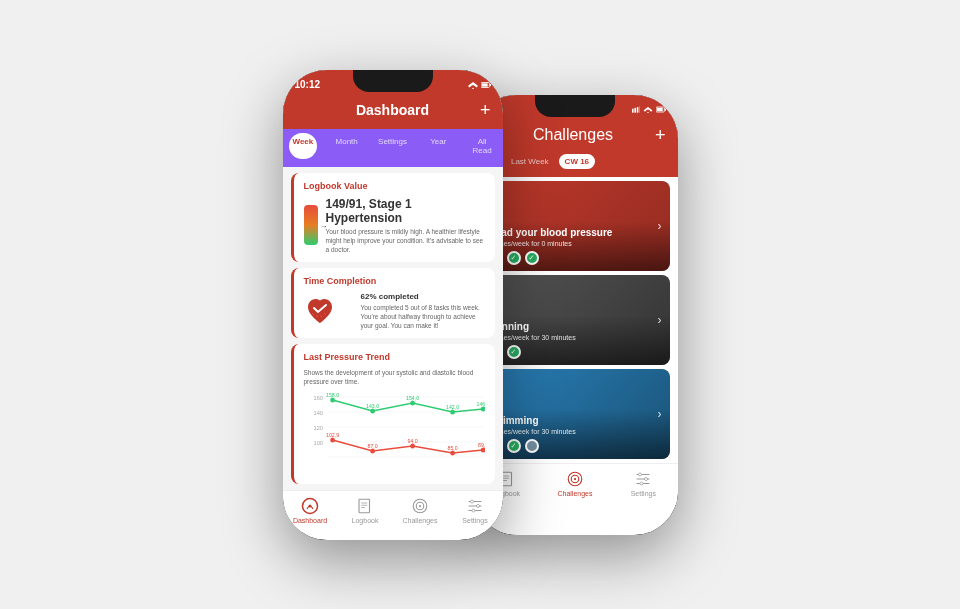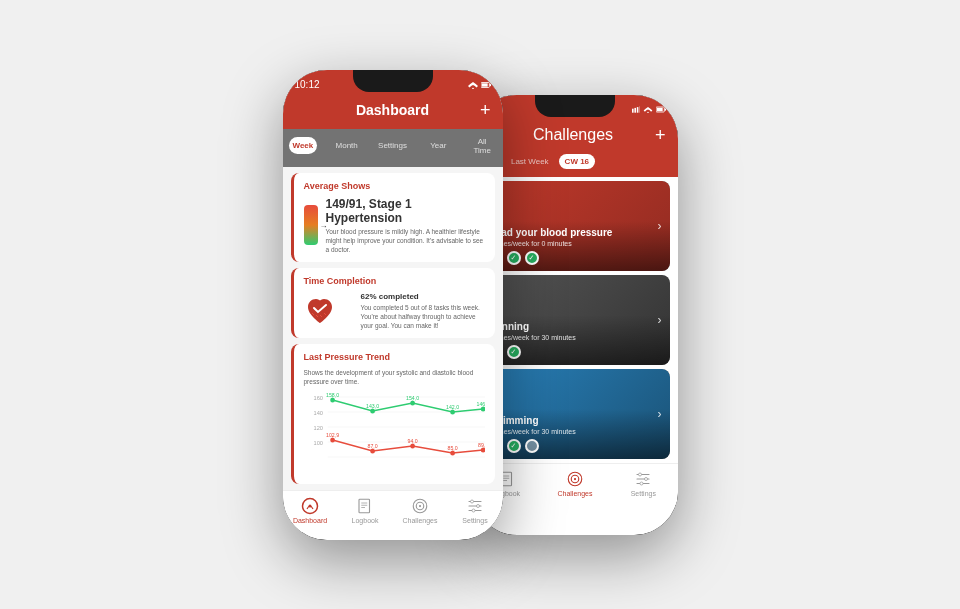--- a/index.html
+++ b/index.html
@@ -76,21 +76,21 @@
       display: flex;
       align-items: center;
       justify-content: space-between;
       padding: 0 12px;
       padding-top: 4px;
       font-size: 9px;
       color: white;
       font-weight: 600;
     }
 
-    .status-bar .time { font-size: 10px; font-weight: 400; }
+    .status-bar .time { font-size: 10px; font-weight: 700; }
     .status-icons { display: flex; gap: 3px; align-items: center; }
 
     
     .app-header {
       background: #c0392b;
       padding: 4px 12px 8px;
       display: flex;
       align-items: center;
       justify-content: space-between;
       color: white;
@@ -106,25 +106,24 @@
     .header-plus {
       font-size: 18px;
       font-weight: 300;
       color: white;
       width: 20px;
       text-align: right;
     }
 
     
     .tab-bar {
-      background: #737373;
+      background: #8b5cf6;
       padding: 4px 6px 8px;
       display: flex;
       gap: 15px;
-      align-items: center;
     }
 
     .tab-item {
       flex: 1;
       text-align: center;
       font-size: 8px;
       color: rgba(255,255,255,0.75);
       padding: 4px 2px;
       border-radius: 14px;
       cursor: pointer;
@@ -406,27 +405,27 @@
         <div style="width:20px"></div>
         <span class="title">Dashboard</span>
         <span class="header-plus">+</span>
       </div>
 
       <div class="tab-bar">
         <div class="tab-item active">Week</div>
         <div class="tab-item">Month</div>
         <div class="tab-item">Settings</div>
         <div class="tab-item">Year</div>
-        <div class="tab-item">All Time</div>
+        <div class="tab-item">All Read</div>
       </div>
 
       <div class="screen-content">
 
         <div class="section-card">
-          <div class="section-title">Average Shows</div>
+          <div class="section-title">Logbook Value</div>
           <div class="avg-row">
             <div class="bp-indicator"></div>
             <div class="avg-text">
               <h3>149/91, Stage 1 Hypertension</h3>
               <p>Your blood pressure is mildly high. A healthier lifestyle might help improve your condition. It's advisable to see a doctor.</p>
             </div>
           </div>
         </div>
 
         <div class="section-card">

